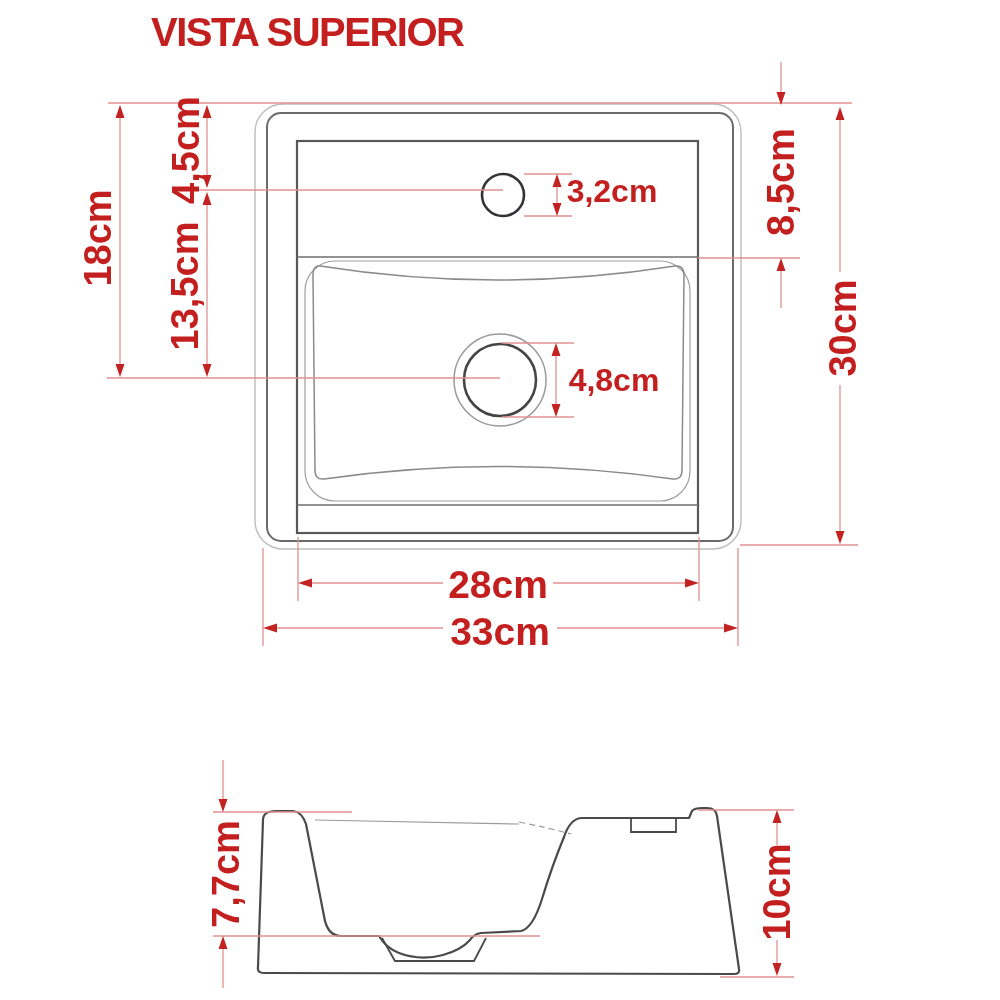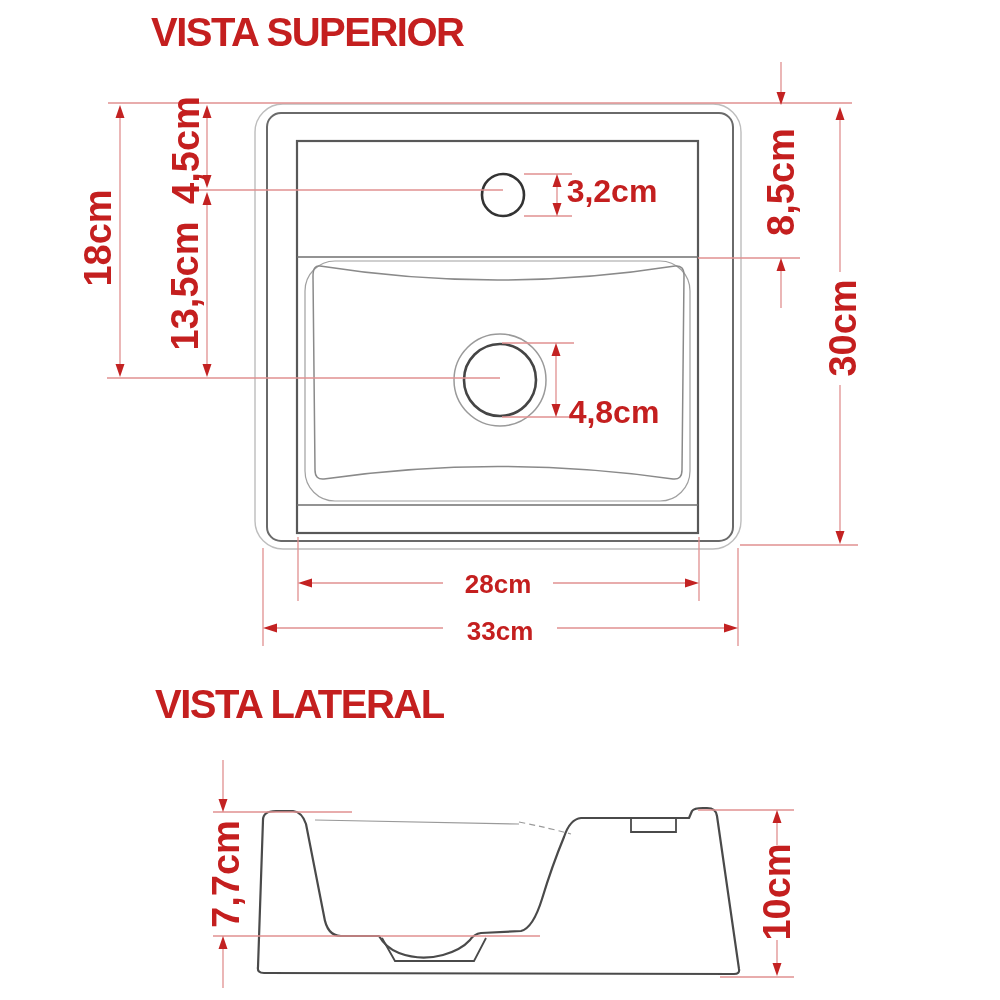--- a/index.html
+++ b/index.html
@@ -12,21 +12,21 @@
     position:absolute;color:#c41f1f;font-weight:bold;font-size:40px;
     letter-spacing:-1.5px;white-space:nowrap;
   }
   .label{
     position:absolute;color:#c41f1f;font-weight:bold;white-space:nowrap;
     transform:translate(-50%,-50%);line-height:1;
   }
   .label.vert{transform:translate(-50%,-50%) rotate(-90deg);}
   .fs-rot{font-size:38px;}
   .fs-sm{font-size:32px;}
-  .fs-big{font-size:26px;}
+  .fs-big{font-size:39px;}
 </style>
 </head>
 <body>
 
 <div class="canvas">
 
   <svg class="linework" width="1000" height="1000" viewBox="0 0 1000 1000">
 
     <g>
 
@@ -146,22 +146,21 @@
   </svg>
 
   <div class="title" style="left:151px;top:10px;">VISTA SUPERIOR</div>
 
   <span class="label vert fs-rot" style="left:98px;top:238px;">18cm</span>
   <span class="label vert fs-rot" style="left:186px;top:150px;">4,5cm</span>
   <span class="label vert fs-rot" style="left:185px;top:286px;">13,5cm</span>
   <span class="label fs-sm" style="left:612px;top:191px;">3,2cm</span>
   <span class="label vert fs-rot" style="left:781px;top:182px;">8,5cm</span>
   <span class="label vert fs-rot" style="left:843px;top:328px;">30cm</span>
-  <span class="label fs-sm" style="left:614px;top:380px;margin-top:32px;">4,8cm</span>
+  <span class="label fs-sm" style="left:614px;top:380px;">4,8cm</span>
   <span class="label fs-big" style="left:498px;top:584px;">28cm</span>
   <span class="label fs-big" style="left:500px;top:631px;text-align:right;">33cm</span>
 
-  <div class="title" style="left:155px;top:682px;">VISTA LATERAL</div>
 
   <span class="label vert fs-rot" style="left:226px;top:874px;">7,7cm</span>
   <span class="label vert fs-rot" style="left:777px;top:892px;">10cm</span>
 
 </div>
 
 </body></html>

